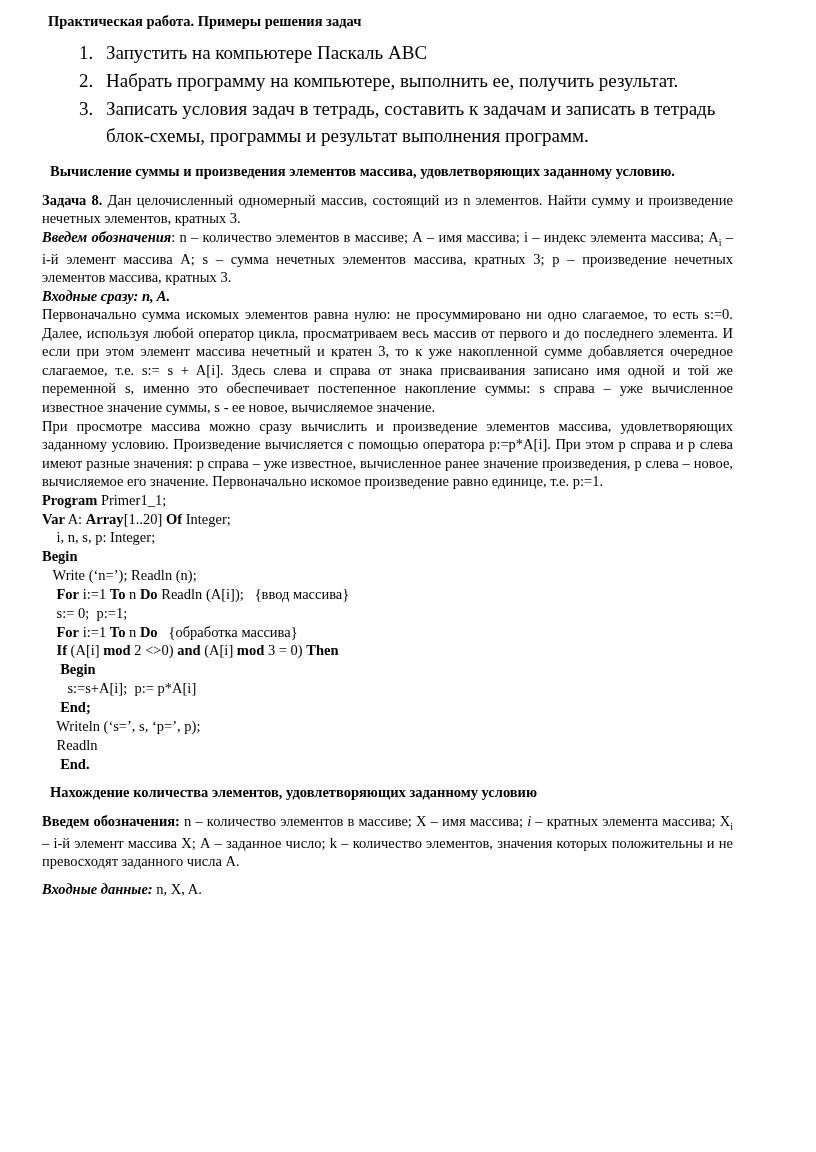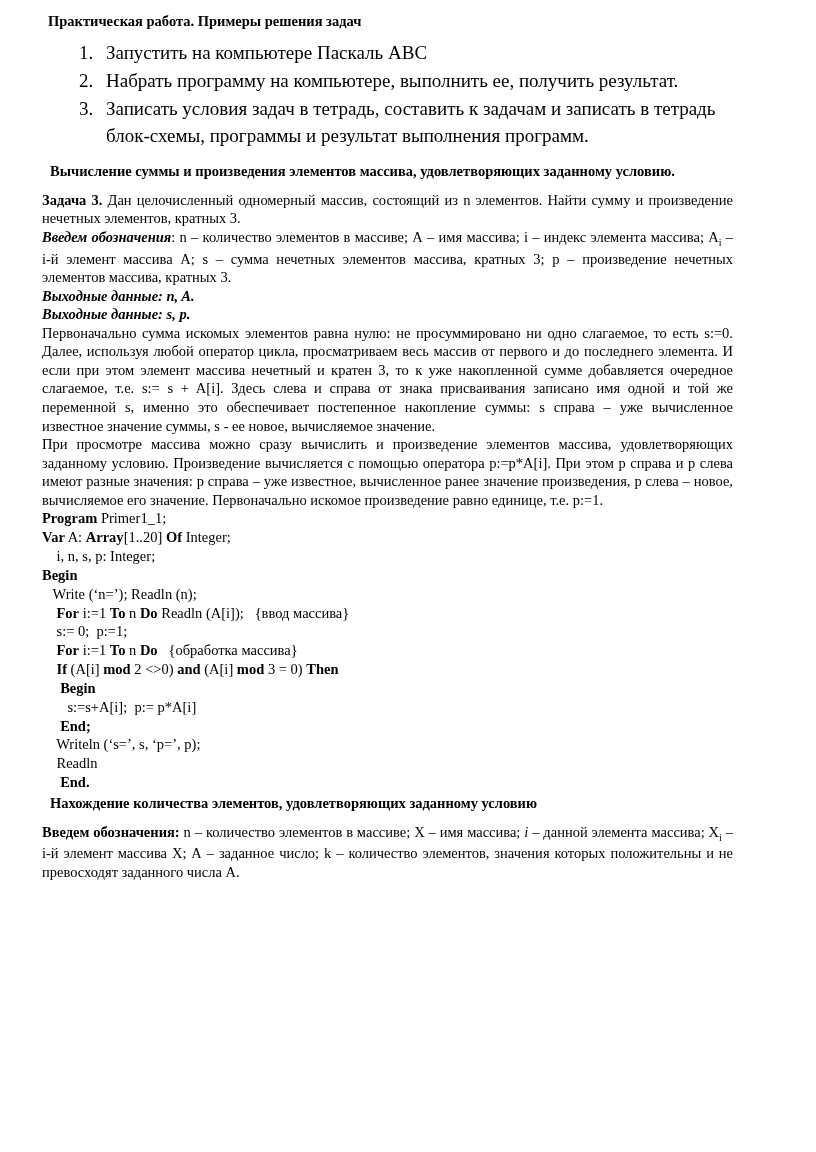--- a/index.html
+++ b/index.html
@@ -33,21 +33,21 @@
     line-height: 1.42;
   }
   ol.tasks li {
     margin-bottom: 1px;
     padding-left: 8px;
   }
   .heading-bold {
     font-weight: bold;
     font-size: 14.5px;
     line-height: 1.3;
-    margin: 2px 0 10px 8px;
+    margin: 10px 0 10px 8px;
   }
   p.para {
     font-size: 14.5px;
     line-height: 1.28;
     margin: 0 0 0 0;
     text-align: justify;
   }
   p.gap {
     margin-top: 9px;
   }
@@ -72,32 +72,32 @@
   <div class="title">Практическая работа. Примеры решения задач</div>
 
   <ol class="tasks">
     <li>Запустить на компьютере Паскаль АВС</li>
     <li>Набрать программу на компьютере, выполнить ее, получить результат.</li>
     <li>Записать условия задач в тетрадь, составить к задачам  и записать в тетрадь блок-схемы, программы и результат выполнения программ.</li>
   </ol>
 
   <div class="heading-bold">Вычисление суммы и произведения элементов массива, удовлетворяющих заданному условию.</div>
 
-  <p class="para"><b>Задача 3.</b><span> Дан целочисленный одномерный массив, состоящий из n элементов. Найти сумму и произведение нечетных элементов, кратных 3.</span></p>
+  <p class="para"><b>Задача 8.</b><span> Дан целочисленный одномерный массив, состоящий из n элементов. Найти сумму и произведение нечетных элементов, кратных 3.</span></p>
 
   <p class="para"><span class="bi">Введем обозначения</span><span>: n – количество элементов в массиве; А – имя массива; i – индекс элемента массива; А</span><span class="sub">i</span><span> – i-й элемент массива А; s – сумма нечетных элементов массива, кратных 3; р – произведение нечетных элементов массива, кратных 3.</span></p>
 
-  <p class="para"><span class="bi">Выходные данные: n, A.</span></p>
-  <p class="para"><span class="bi">Выходные данные: s, p.</span></p>
+  <p class="para"><span class="bi">Входные сразу: n, A.</span></p>
 
   <p class="para">Первоначально сумма искомых элементов равна нулю: не просуммировано ни одно слагаемое, то есть s:=0. Далее, используя любой оператор цикла, просматриваем весь массив от первого и до последнего элемента. И если при этом элемент массива нечетный и кратен 3, то к уже накопленной сумме добавляется очередное слагаемое, т.е. s:= s + A[i]. Здесь слева и справа от знака присваивания записано имя одной и той же переменной s, именно это обеспечивает постепенное накопление суммы: s справа – уже вычисленное известное значение суммы,  s - ее новое, вычисляемое значение.</p>
   <p class="para">При просмотре массива можно сразу вычислить и произведение элементов массива, удовлетворяющих заданному условию. Произведение вычисляется с помощью оператора p:=p*A[i]. При этом р справа и р слева имеют разные значения: р справа – уже известное, вычисленное ранее значение произведения, р слева – новое, вычисляемое его значение. Первоначально искомое произведение равно единице, т.е. р:=1.</p>
 
   <div class="code"><div><b>Program</b> <span></span><span>Primer1_1;</span></div><div><b>Var</b> A: <b>Array</b>[1..20] <b>Of</b> Integer;</div><div>    i, n, s, p: Integer;</div><div><b>Begin</b></div><div>   Write (‘n=’); Readln (n);</div><div>    <b>For</b> i:=1 <b>To</b> n <b>Do</b> Readln (A[i]);   {ввод массива}</div><div>    s:= 0;  p:=1;</div><div>    <b>For</b> i:=1 <b>To</b> n <b>Do</b>   {обработка массива}</div><div>    <b>If</b> (A[i] <b>mod</b> 2 &lt;&gt;0) <b>and</b> (A[i] <b>mod</b> 3 = 0) <b>Then</b></div><div>     <b>Begin</b></div><div>       s:=s+A[i];  p:= p*A[i]</div><div>     <b>End;</b></div><div>    Writeln (‘s=’, s, ‘p=’, p);</div><div>    Readln</div><div>     <b>End.</b></div></div>
 
 
   <div class="heading-bold"> Нахождение количества элементов, удовлетворяющих заданному условию</div>
 
 
-  <p class="para gap"><b>Введем обозначения:</b><span> n – количество элементов в массиве; Х – имя массива; </span><i>i</i><span> – данной элемента массива; Х</span><span class="sub">i</span><span> – i-й элемент массива Х; А – заданное число; k – количество элементов, значения которых положительны и не превосходят заданного числа А.</span></p>
+  <p class="para gap"><b>Введем обозначения:</b><span> n – количество элементов в массиве; Х – имя массива; </span><i>i</i><span> – кратных элемента массива; Х</span><span class="sub">i</span><span> – i-й элемент массива Х; А – заданное число; k – количество элементов, значения которых положительны и не превосходят заданного числа А.</span></p>
 
+  <p class="para gap"><span class="bi">Входные данные:</span><span> n, X, A.</span></p>
 
 </div>
 
 </body></html>

